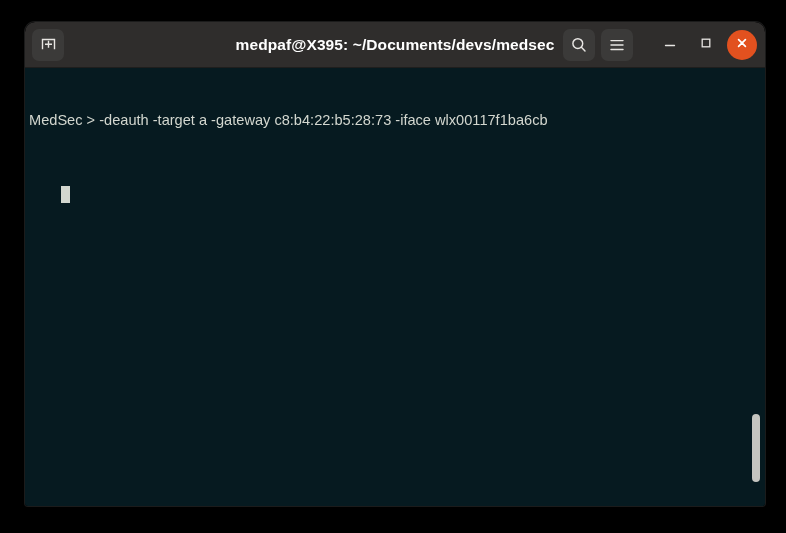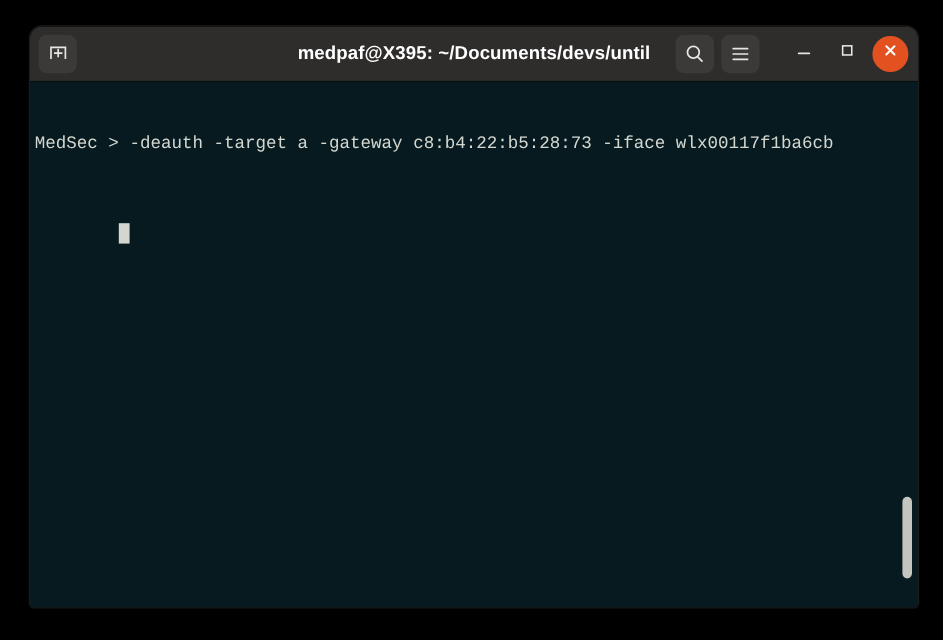--- a/index.html
+++ b/index.html
@@ -97,21 +97,21 @@
   
   #terminal-body {
     flex: 1 1 auto;
     background: #061a20;
     position: relative;
     padding: 6px 0 0 4px;
     overflow: hidden;
   }
 
   #terminal-output {
-    font-family: Liberation Mono, monospace;
+    font-family: Liberation Sans, sans-serif;
     font-size: 14.6px;
     line-height: 18.6px;
     white-space: pre;
   }
 
   .term-line { display: block; height: 18.6px; }
   .fg-white  { color: #d3d7cf; }
   .fg-yellow { color: #a7a700; }
 
   #cursor-line { height: 18.6px; }
@@ -152,21 +152,21 @@
       <div class="tb-btn filled" title="New Tab">
         <span>
           <svg width="17" height="17" viewBox="0 0 17 17">
             <path d="M2.5 3.5 L2.5 12.5 M2.5 3.5 L14.5 3.5 M14.5 3.5 L14.5 12.5" stroke="#e8e6e3" stroke-width="1.4" fill="none" stroke-linecap="square"></path>
             <path d="M8.5 5.4 L8.5 11 M5.7 8.2 L11.3 8.2" stroke="#e8e6e3" stroke-width="1.4" fill="none" stroke-linecap="square"></path>
           </svg>
         </span>
       </div>
     </div>
 
-    <div id="window-title">medpaf@X395: ~/Documents/devs/until</div>
+    <div id="window-title">medpaf@X395: ~/Documents/devs/medsec</div>
 
     <div id="titlebar-right">
 
       <div class="tb-btn filled" title="Find">
         <span>
           <svg width="18" height="18" viewBox="0 0 18 18">
             <circle cx="7.8" cy="7.6" r="4.9" stroke="#e8e6e3" stroke-width="1.45" fill="none"></circle>
             <path d="M11.4 11.3 L15 14.9" stroke="#e8e6e3" stroke-width="1.45" stroke-linecap="round"></path>
           </svg>
         </span>

